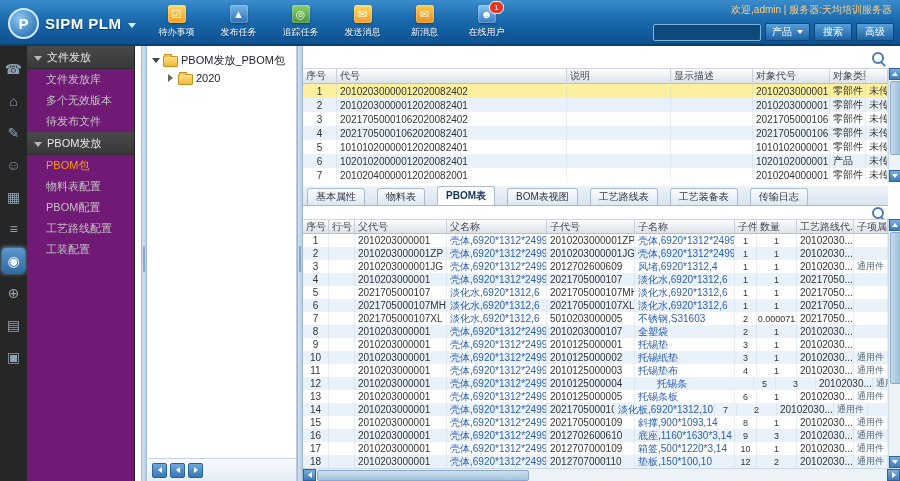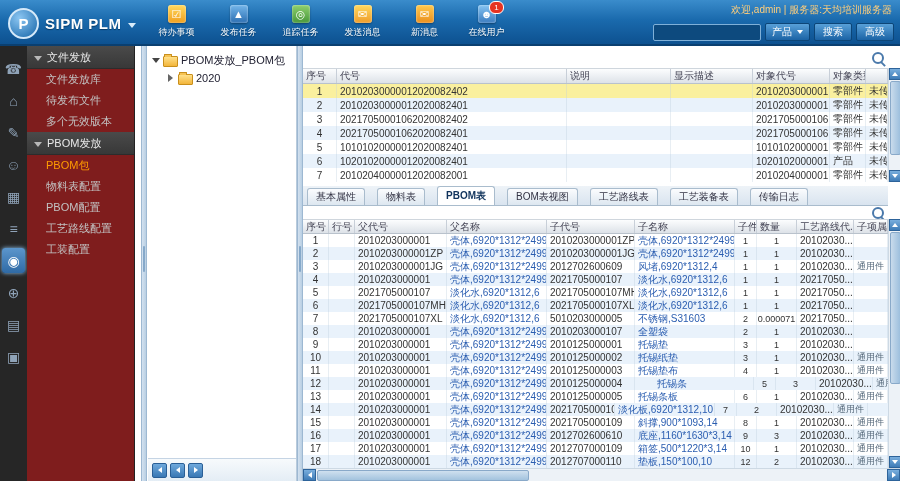--- a/index.html
+++ b/index.html
@@ -28,21 +28,21 @@
   .sel-caret{width:0;height:0;border-left:3px solid transparent;border-right:3px solid transparent;border-top:4px solid #fff}
   .hdr-btn{height:18px;padding:0 8px;background:linear-gradient(#58a0d8,#1b63a5);border:1px solid #0c4577;border-radius:2px;
          color:#fff;font-size:10px;display:flex;align-items:center;cursor:pointer;box-sizing:border-box}
   
   #strip{position:absolute;left:0;top:46px;bottom:0;width:27px;background:#262626;display:flex;flex-direction:column;
          align-items:center;padding-top:10px;gap:7px;box-sizing:border-box}
   .strip-ic{width:23px;height:25px;display:flex;align-items:center;justify-content:center;color:#8fa3b8;font-size:14px;
          border-radius:3px;cursor:pointer;flex:none}
   .strip-ic.active{background:linear-gradient(#5c96cc,#2f6aa5);color:#fff;box-shadow:0 0 4px #8fc4f0}
   
-  #menu{position:absolute;left:27px;top:46px;bottom:0;width:108px;background:#7f1d1d;border-right:1px solid #222;box-sizing:border-box}
+  #menu{position:absolute;left:27px;top:46px;bottom:0;width:108px;background:#701a75;border-right:1px solid #222;box-sizing:border-box}
   .menu-hd{height:22px;line-height:22px;padding-left:7px;color:#e8e8e8;font-size:11px;white-space:nowrap;
          background:linear-gradient(#4a4a4a,#383838);border-bottom:1px solid #2c2c2c;cursor:pointer}
   .menu-tri{display:inline-block;width:0;height:0;border-left:4px solid transparent;border-right:4px solid transparent;
          border-top:5px solid #b8b8b8;margin-right:5px;vertical-align:middle}
   .menu-item{height:21px;line-height:21px;padding-left:19px;color:#c2c2c2;font-size:11px;cursor:pointer;white-space:nowrap}
   .menu-item.active{color:#ff9c00}
   
   .split{position:absolute;top:46px;bottom:0;width:6px;background:linear-gradient(90deg,#d3e1ef,#b9cfe3);
          border-left:1px solid #9db8d2;border-right:1px solid #9db8d2;box-sizing:border-box;cursor:col-resize}
   .split::after{content:"";position:absolute;top:46%;left:1px;width:2px;height:26px;background:#86a9ca;border-radius:2px}
@@ -160,22 +160,22 @@
     <div class="strip-ic">≡</div>
     <div class="strip-ic active">◉</div>
     <div class="strip-ic">⊕</div>
     <div class="strip-ic">▤</div>
     <div class="strip-ic">▣</div>
   </div>
 
 <div id="menu">
     <div class="menu-hd"><span class="menu-tri"></span><span>文件发放</span></div>
     <div class="menu-item">文件发放库</div>
+    <div class="menu-item">多个无效版本</div>
     <div class="menu-item">待发布文件</div>
-    <div class="menu-item">多个无效版本</div>
     <div class="menu-hd"><span class="menu-tri"></span><span>PBOM发放</span></div>
     <div class="menu-item active">PBOM包</div>
     <div class="menu-item">物料表配置</div>
     <div class="menu-item">PBOM配置</div>
     <div class="menu-item">工艺路线配置</div>
     <div class="menu-item">工装配置</div>
   </div>
 
 <div class="split" id="split1"></div>
 

